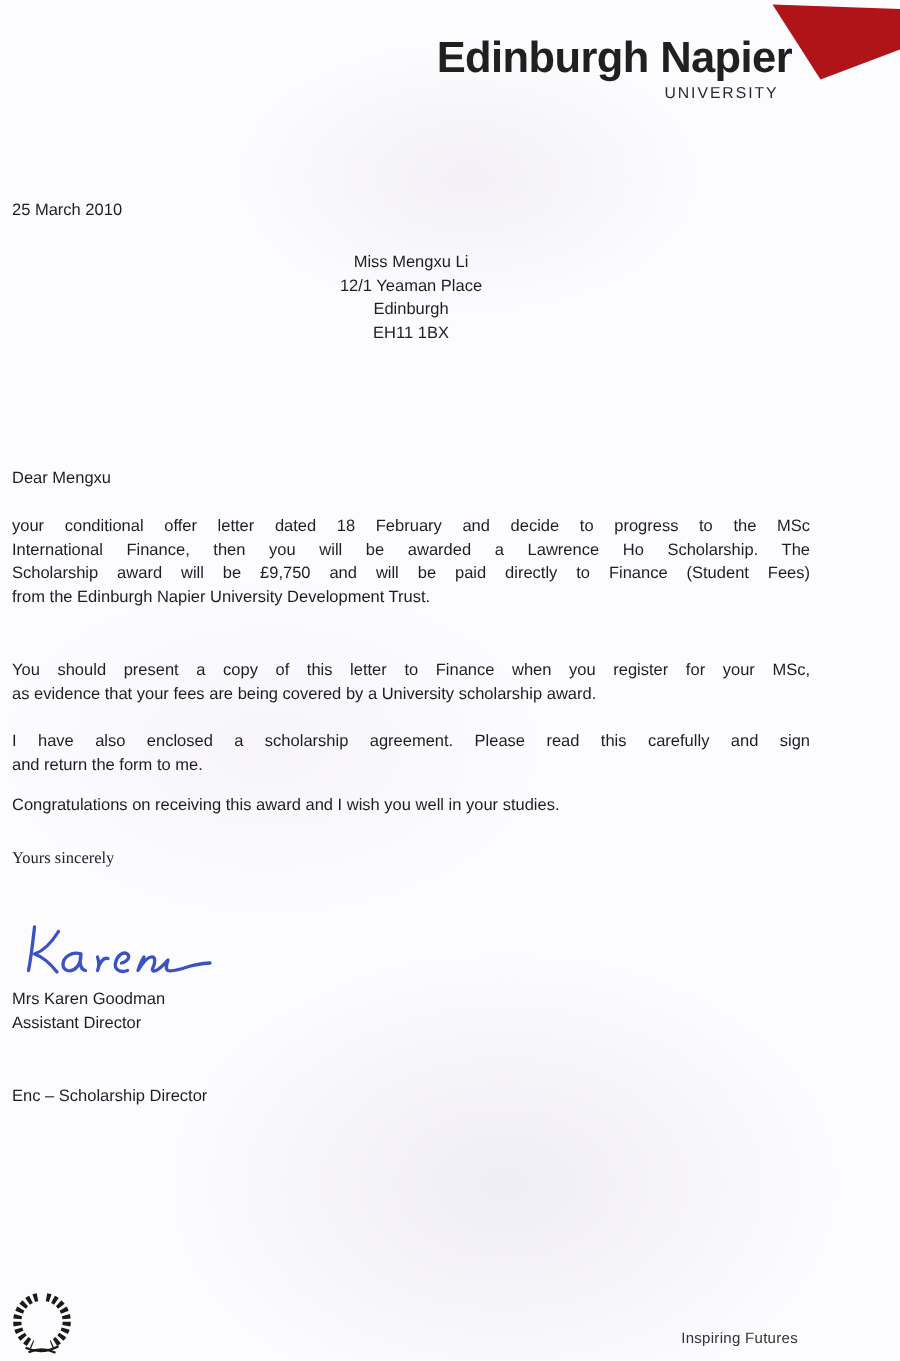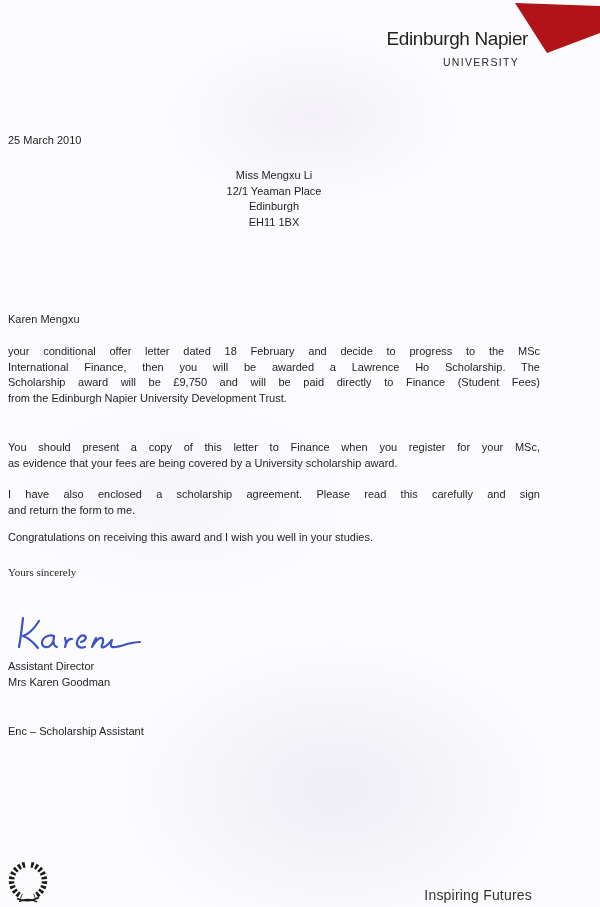--- a/index.html
+++ b/index.html
@@ -13,21 +13,21 @@
       radial-gradient(ellipse 220px 130px at 52% 13%, rgba(219,214,232,0.28), transparent 70%),
       radial-gradient(ellipse 320px 220px at 56% 87%, rgba(214,209,229,0.32), transparent 70%),
       radial-gradient(ellipse 260px 160px at 30% 55%, rgba(222,218,234,0.18), transparent 70%),
       #fcfbfd;
   }
   .abs { position: absolute; }
 
   
   .logo-block { top: 24px; right: 72px; text-align: right; }
   .wordmark {
-    font-size: 19px; font-weight: 400; letter-spacing: -0.4px;
+    font-size: 29px; font-weight: 700; letter-spacing: -0.4px;
     color: #221f21; line-height: 30px;
   }
   .logo-sub {
     font-size: 10.5px; letter-spacing: 1.3px; color: #2a282a;
     padding-right: 9px; margin-top: 2px; line-height: 12px;
   }
   .triangle-svg { top: 0; left: 505px; }
 
   
   .txt { font-size: 11px; line-height: 15.5px; }
@@ -42,21 +42,21 @@
   .p4           { top: 530px; }
   .closing      { top: 565px; font-family: Liberation Serif, serif; }
   .signer-block { top: 659px; }
   .enc-block    { top: 724px; }
   .sig-svg      { top: 605px; left: 15px; }
 
   
   .wreath-svg { left: 4px; top: 856px; }
   .tagline {
     top: 887px; right: 68px;
-    font-size: 14px; color: #343233; letter-spacing: 0.2px;
+    font-size: 10px; color: #343233; letter-spacing: 0.2px;
   }
 </style>
 </head>
 <body>
 
 <div class="abs logo-block">
   <div class="wordmark">Edinburgh Napier</div>
   <div class="logo-sub">UNIVERSITY</div>
 </div>
 <svg class="abs triangle-svg" width="95" height="56" viewBox="0 0 95 56">
@@ -65,21 +65,21 @@
 
 <div class="abs txt block date-block">25 March 2010</div>
 
 <div class="abs txt block addr-block">
   <div>Miss Mengxu Li</div>
   <div>12/1 Yeaman Place</div>
   <div>Edinburgh</div>
   <div>EH11 1BX</div>
 </div>
 
-<div class="abs txt block salutation">Karen Mengxu</div>
+<div class="abs txt block salutation">Dear Mengxu</div>
 
 <div class="abs txt block p1">
   <div class="jl">your conditional offer letter dated 18 February and decide to progress to the MSc</div>
   <div class="jl">International Finance, then you will be awarded a Lawrence Ho Scholarship.  The</div>
   <div class="jl">Scholarship award will be £9,750 and will be paid directly to Finance (Student Fees)</div>
   <div>from the Edinburgh Napier University Development Trust.</div>
 </div>
 
 <div class="abs txt block p2">
   <div class="jl">You should present a copy of this letter to Finance when you register for your MSc,</div>
@@ -100,25 +100,25 @@
     <path d="M 8 13 C 7 22, 6 32, 4 42"></path>
     <path d="M 24 16 C 19 24, 14 29, 8 31 C 14 33, 19 38, 23 43"></path>
     <path d="M 39 31 C 33 29, 27 33, 27 38 C 27 42, 32 44, 36 40 C 38 38, 39 34, 39 31 C 38 36, 38 41, 42 42"></path>
     <path d="M 50 33 C 51 36, 51 40, 50 42 C 51 37, 54 33, 57 34"></path>
     <path d="M 70 42 C 65 44, 61 41, 62 37 C 63 32, 67 29, 70 31 C 72 33, 70 36, 66 37"></path>
     <path d="M 81 33 C 79 36, 78 39, 77 42 C 80 37, 84 32, 87 33 C 89 34, 88 38, 87 40 C 86 42, 87 43, 89 42 C 92 41, 95 37, 97 35 C 96 38, 95 41, 97 42 C 100 43, 106 41, 112 39 C 117 38, 121 37, 125 37"></path>
   </g>
 </svg>
 
 <div class="abs txt block signer-block">
+  <div>Mrs Karen Goodman</div>
   <div>Assistant Director</div>
-  <div>Mrs Karen Goodman</div>
 </div>
 
-<div class="abs txt block enc-block">Enc – Scholarship Assistant</div>
+<div class="abs txt block enc-block">Enc – Scholarship Director</div>
 
 <svg class="abs wreath-svg" width="48" height="48" viewBox="0 0 48 48">
   <g fill="none" stroke="#1a1a1a">
     <path d="M 21 8.8 A 16.5 16.5 0 0 0 17.8 40.3" stroke-width="5.5" stroke-dasharray="2.6 2"></path>
     <path d="M 27 8.8 A 16.5 16.5 0 0 1 30.2 40.3" stroke-width="5.5" stroke-dasharray="2.6 2"></path>
     <path d="M 13 42.5 Q 24 47.5 35 41.5" stroke-width="1.6"></path>
     <path d="M 15 45.5 Q 24 41.5 33 45.8" stroke-width="1.4"></path>
   </g>
 </svg>
 

